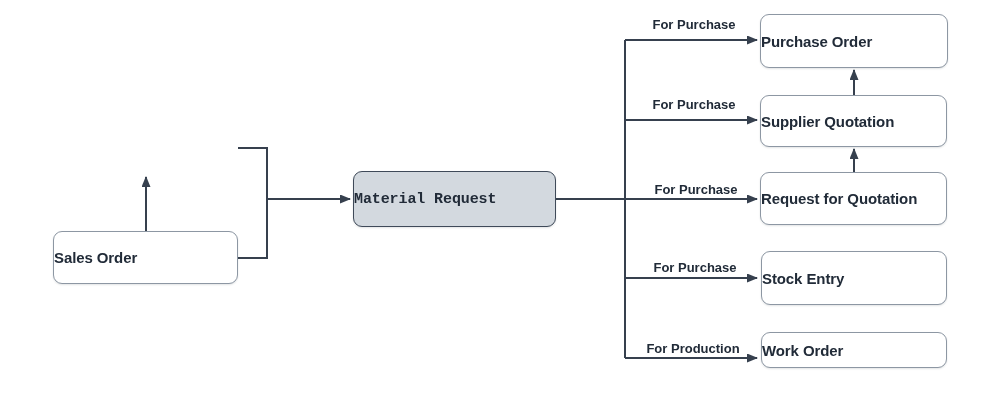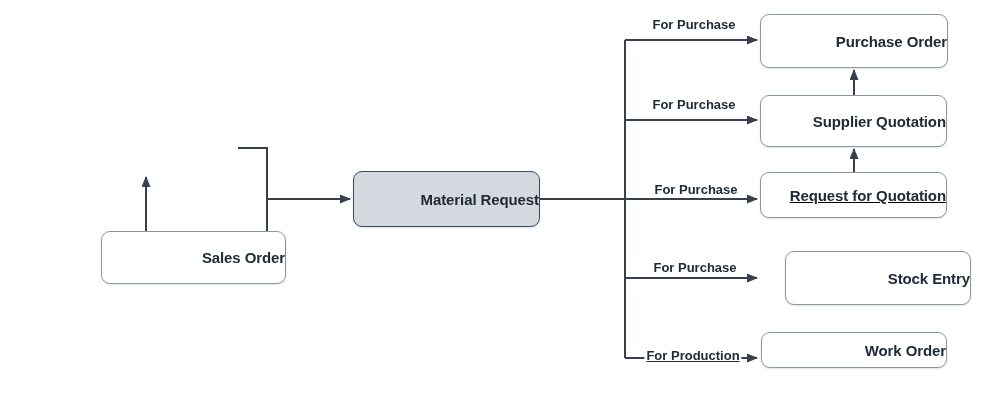--- a/index.html
+++ b/index.html
@@ -30,21 +30,21 @@
     width: 1000px; height: 400px;
   }
   svg.edges path.edge {
     stroke: var(--line);
     stroke-width: 2;
     fill: none;
   }
   .arrowhead { fill: var(--line); }
   .node {
     position: absolute;
-    display: flex; align-items: center; justify-content: flex-end;
+    display: flex; align-items: center; justify-content: flex-start;
     background: var(--node-fill);
     border: 1.2px solid var(--node-border);
     border-radius: 9px;
     box-shadow: 0 1px 2px rgba(20,30,45,0.12);
   }
   .node.highlighted {
     background: var(--highlight-fill);
     border: 1.7px solid var(--highlight-border);
   }
   .node-label {
@@ -84,51 +84,51 @@
     <path class="edge" d="M625,40 V358"></path>
     <path class="edge" d="M625,40 H757" marker-end="url(#arrow)"></path>
     <path class="edge" d="M625,120 H757" marker-end="url(#arrow)"></path>
     <path class="edge" d="M625,278 H757" marker-end="url(#arrow)"></path>
     <path class="edge" d="M625,358 H757" marker-end="url(#arrow)"></path>
     <path class="edge" d="M854,172 V149" marker-end="url(#arrow)"></path>
     <path class="edge" d="M854,95 V70" marker-end="url(#arrow)"></path>
   </svg>
 
 
-  <div class="node" style="left:53px; top:231px; width:185px; height:53px;margin-left:48px;">
+  <div class="node" style="left:53px; top:231px; width:185px; height:53px;">
     <span class="node-label">Sales Order</span>
   </div>
 
-  <div class="node highlighted" style="left:353px; top:171px; width:187px; height:56px;">
+  <div class="node highlighted" style="left:353px; top:171px; width:203px; height:56px;font-family:Liberation Mono, monospace;">
     <span class="node-label">Material Request</span>
   </div>
 
   <div class="node" style="left:760px; top:14px; width:188px; height:54px;">
     <span class="node-label">Purchase Order</span>
   </div>
 
   <div class="node" style="left:760px; top:95px; width:187px; height:52px;">
     <span class="node-label">Supplier Quotation</span>
   </div>
 
-  <div class="node" style="left:760px; top:172px; width:187px; height:46px;text-decoration:underline;">
+  <div class="node" style="left:760px; top:172px; width:187px; height:53px;">
     <span class="node-label">Request for Quotation</span>
   </div>
 
-  <div class="node" style="left:761px; top:251px; width:186px; height:54px;margin-left:24px;">
+  <div class="node" style="left:761px; top:251px; width:186px; height:54px;">
     <span class="node-label">Stock Entry</span>
   </div>
 
   <div class="node" style="left:761px; top:332px; width:186px; height:36px;">
     <span class="node-label">Work Order</span>
   </div>
 
   <div class="edge-label" style="left:694px; top:19px;">For Purchase</div>
 
   <div class="edge-label" style="left:694px; top:99px;">For Purchase</div>
 
   <div class="edge-label" style="left:696px; top:184px;">For Purchase</div>
 
   <div class="edge-label" style="left:695px; top:262px;">For Purchase</div>
 
-  <div class="edge-label" style="left:693px; top:350px;text-decoration:underline;">For Production</div>
+  <div class="edge-label" style="left:693px; top:343px;">For Production</div>
 
 </div>
 
 </body></html>

